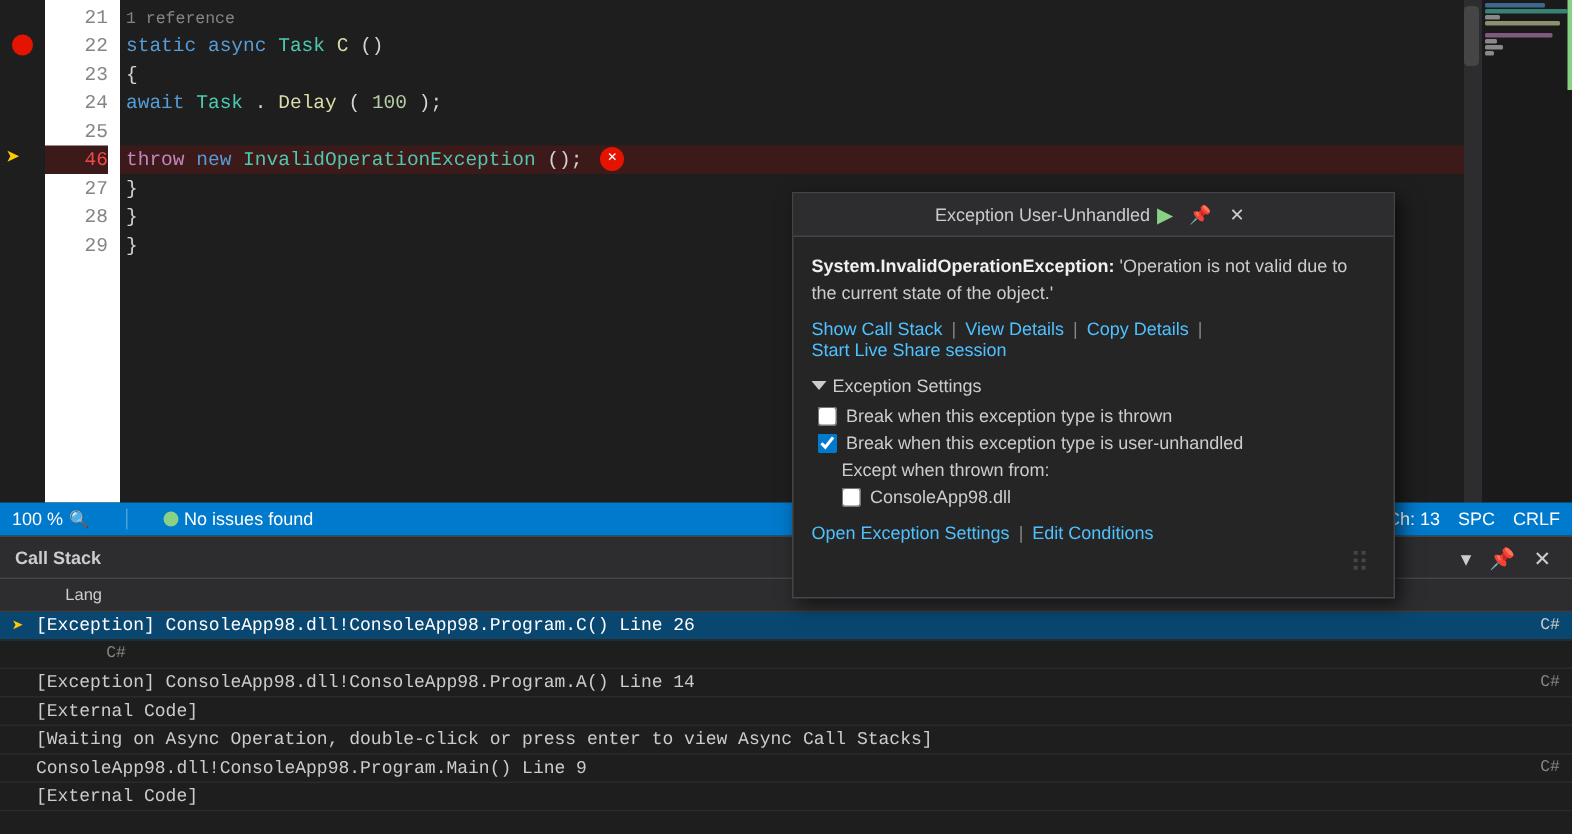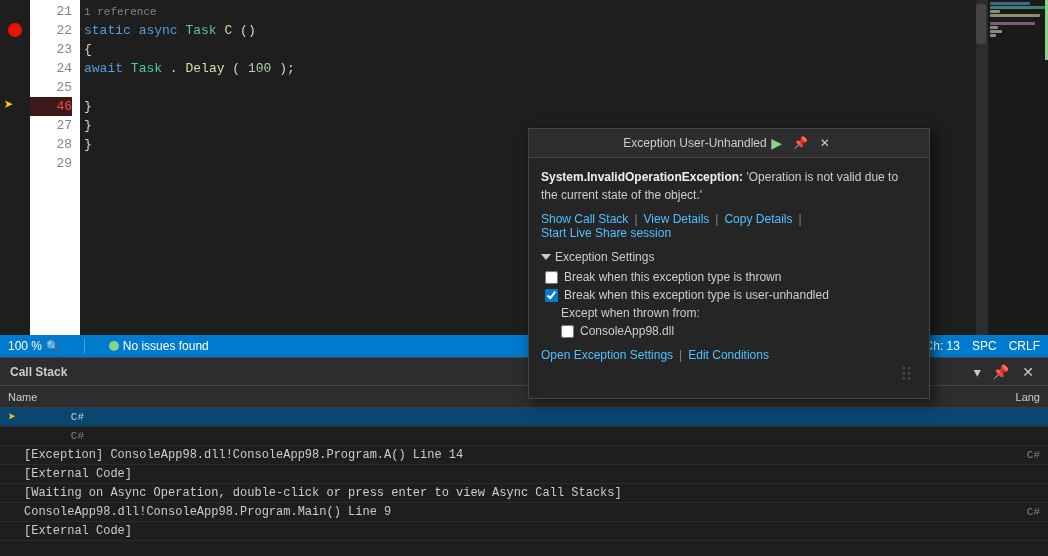--- a/index.html
+++ b/index.html
@@ -516,20 +516,30 @@
       <span style="color:#4ec9b0;">Task</span>
       <span>.</span>
       <span style="color:#dcdcaa;">Delay</span>
       <span>(</span>
       <span style="color:#b5cea8;">100</span>
       <span>);</span>
     </div>
 
     <div class="code-line">&nbsp;</div>
 
+    <div class="code-line exception-line">
+      <span>        </span>
+      <span style="color:#c586c0;">throw</span>
+      <span> </span>
+      <span style="color:#569cd6;">new</span>
+      <span> </span>
+      <span style="color:#4ec9b0;">InvalidOperationException</span>
+      <span>();</span>
+      <span class="error-indicator"></span>
+    </div>
 
     <div class="code-line">
       <span>    }</span>
     </div>
 
     <div class="code-line">
       <span>    }</span>
     </div>
 
     <div class="code-line">
@@ -646,28 +656,28 @@
   <div class="panel-header">
     <span class="panel-title">Call Stack</span>
     <div class="panel-controls">
       <button class="panel-btn">▾</button>
       <button class="panel-btn">📌</button>
       <button class="panel-btn">✕</button>
     </div>
   </div>
 
   <div class="table-header">
-    <span class="col-name">Name</span>
     <span class="col-lang">Lang</span>
   </div>
 
   <div class="stack-rows">
 
     <div class="stack-row active">
       <span class="row-arrow">➤</span>
+      <span class="stack-row-name">[Exception] ConsoleApp98.dll!ConsoleApp98.Program.C() Line 26</span>
       <span class="stack-row-lang">C#</span>
     </div>
 
     <div class="stack-row">
       <span class="row-no-arrow"></span>
       <span class="stack-row-lang">C#</span>
     </div>
 
     <div class="stack-row">
       <span class="row-no-arrow"></span>

